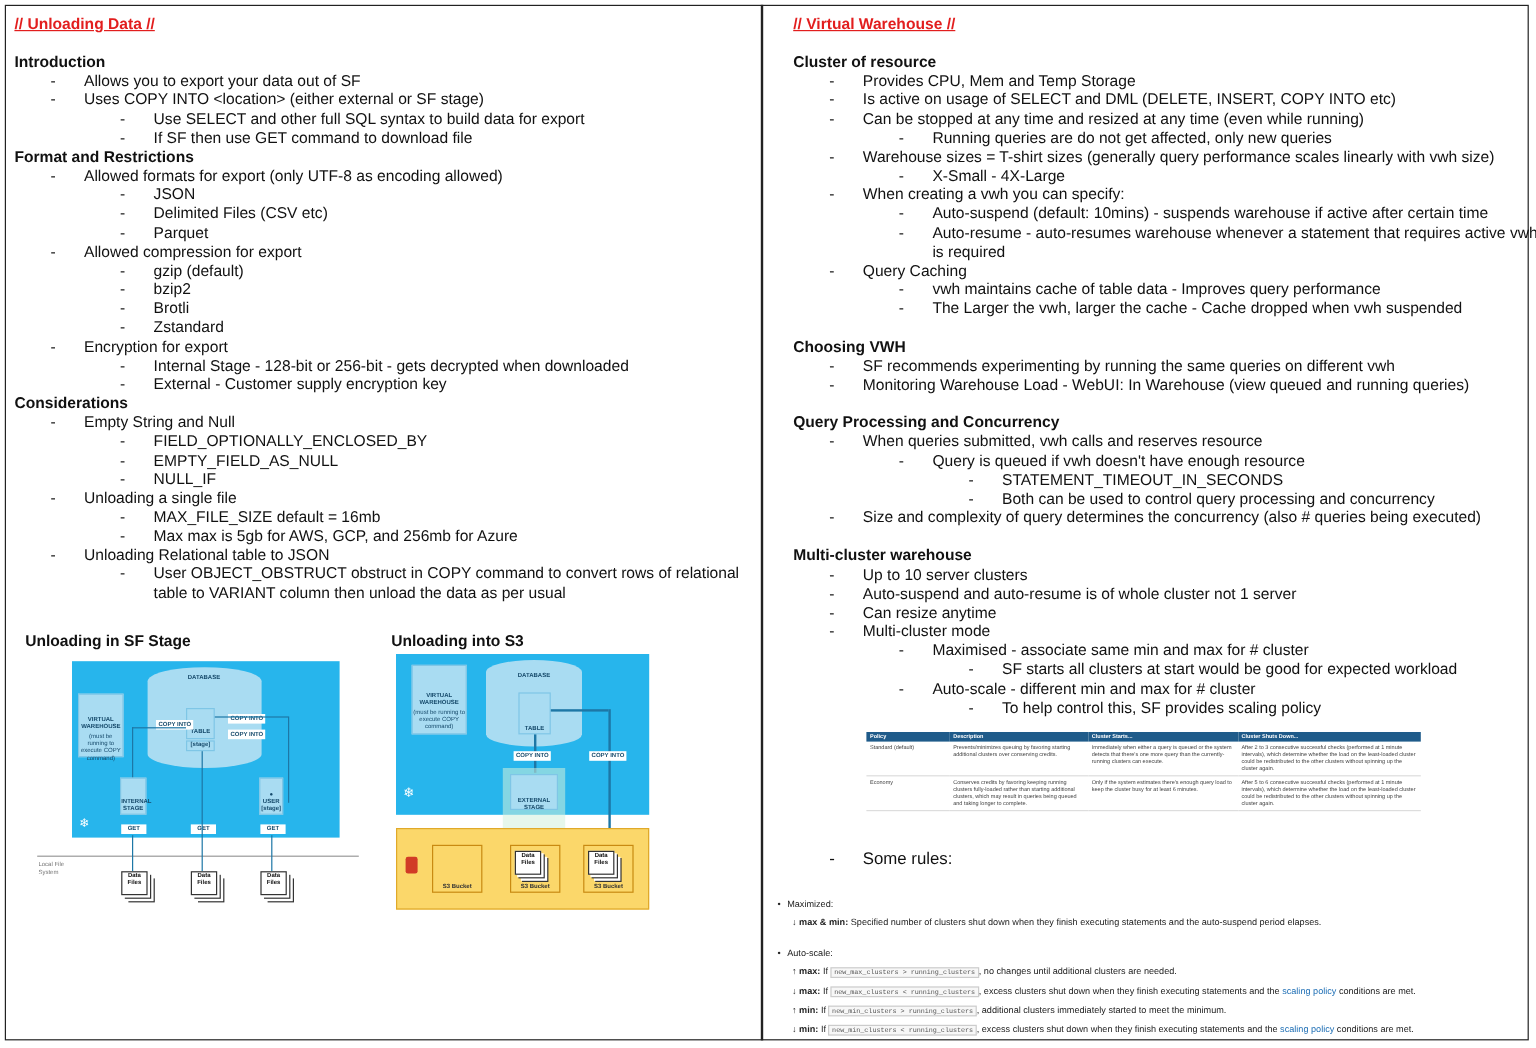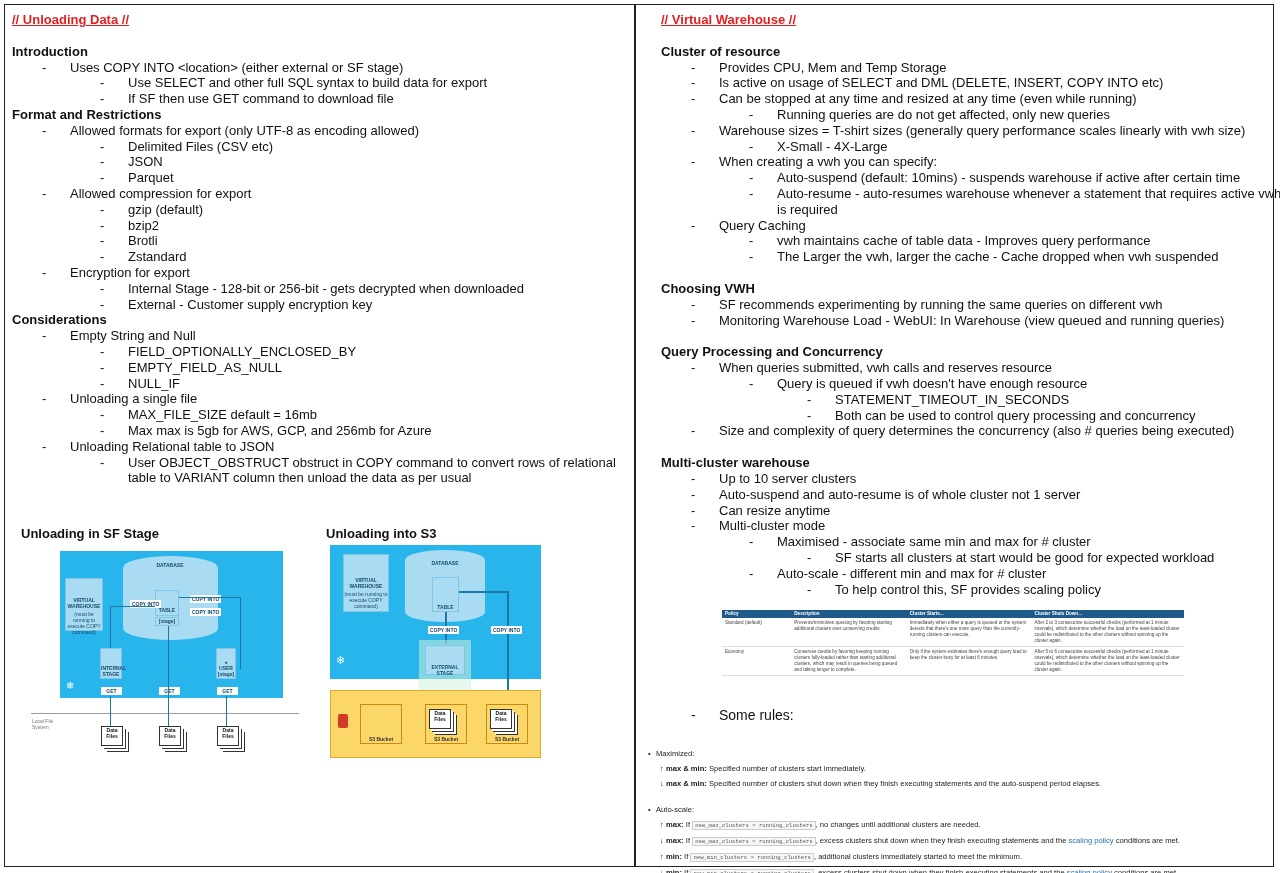--- a/index.html
+++ b/index.html
@@ -41,27 +41,28 @@
 </head>
 <body>
 
 <div class="frame"></div>
 <div class="divider"></div>
 
 <div class="col left">
   <div class="title">// Unloading Data //</div>
   <div id="left-sections">
       <div class="h">Introduction</div>
+      <div class="li l1">Allows you to export your data out of SF</div>
       <div class="li l1">Uses COPY INTO &lt;location&gt; (either external or SF stage)</div>
       <div class="li l2">Use SELECT and other full SQL syntax to build data for export</div>
       <div class="li l2">If SF then use GET command to download file</div>
       <div class="h">Format and Restrictions</div>
       <div class="li l1">Allowed formats for export (only UTF-8 as encoding allowed)</div>
+      <div class="li l2">JSON</div>
       <div class="li l2">Delimited Files (CSV etc)</div>
-      <div class="li l2">JSON</div>
       <div class="li l2">Parquet</div>
       <div class="li l1">Allowed compression for export</div>
       <div class="li l2">gzip  (default)</div>
       <div class="li l2">bzip2</div>
       <div class="li l2">Brotli</div>
       <div class="li l2">Zstandard</div>
       <div class="li l1">Encryption for export</div>
       <div class="li l2">Internal Stage - 128-bit or 256-bit  - gets decrypted when downloaded</div>
       <div class="li l2">External - Customer supply encryption key</div>
       <div class="h">Considerations</div>
@@ -199,21 +200,20 @@
       <td>Economy</td>
       <td>Conserves credits by favoring keeping running clusters fully-loaded rather than starting additional clusters, which may result in queries being queued and taking longer to complete.</td>
       <td>Only if the system estimates there's enough query load to keep the cluster busy for at least 6 minutes.</td>
       <td>After 5 to 6 consecutive successful checks (performed at 1 minute intervals), which determine whether the load on the least-loaded cluster could be redistributed to the other clusters without spinning up the cluster again.</td>
     </tr>
   </tbody>
 </table>
 
 <div class="rules">
   <div class="b">Maximized:</div>
-  <div class="r"><b>↑ max &amp; min:</b> <span>Specified number of clusters start immediately.</span></div>
   <div class="r"><b>↓ max &amp; min:</b> <span>Specified number of clusters shut down when they finish executing statements and the auto-suspend period elapses.</span></div>
   <div class="b">Auto-scale:</div>
   <div id="as-rules">
       <div class="r"><b>↑ max:</b> <span>If</span> <code>new_max_clusters &gt; running_clusters</code><span>, no changes until additional clusters are needed.</span></div>
       <div class="r"><b>↓ max:</b> <span>If</span> <code>new_max_clusters &lt; running_clusters</code><span>, excess clusters shut down when they finish executing statements and the </span><span class="link">scaling policy</span><span> conditions are met.</span></div>
       <div class="r"><b>↑ min:</b> <span>If</span> <code>new_min_clusters &gt; running_clusters</code><span>, additional clusters immediately started to meet the minimum.</span></div>
       <div class="r"><b>↓ min:</b> <span>If</span> <code>new_min_clusters &lt; running_clusters</code><span>, excess clusters shut down when they finish executing statements and the </span><span class="link">scaling policy</span><span> conditions are met.</span></div>
     </div>
 </div>
 

